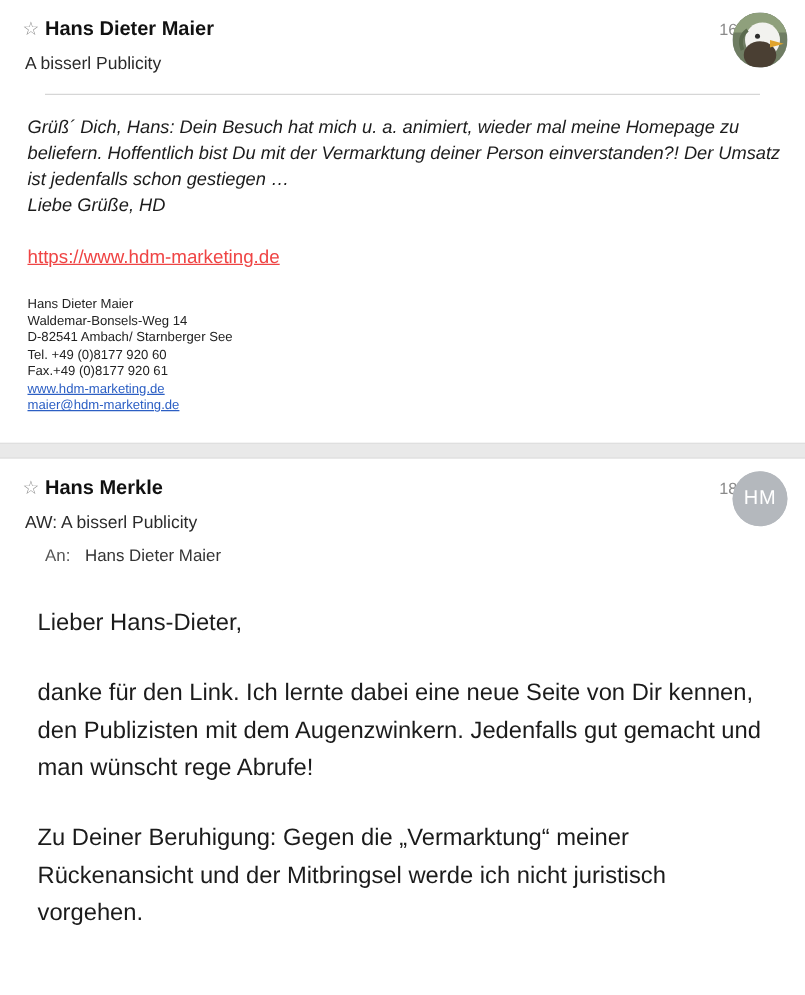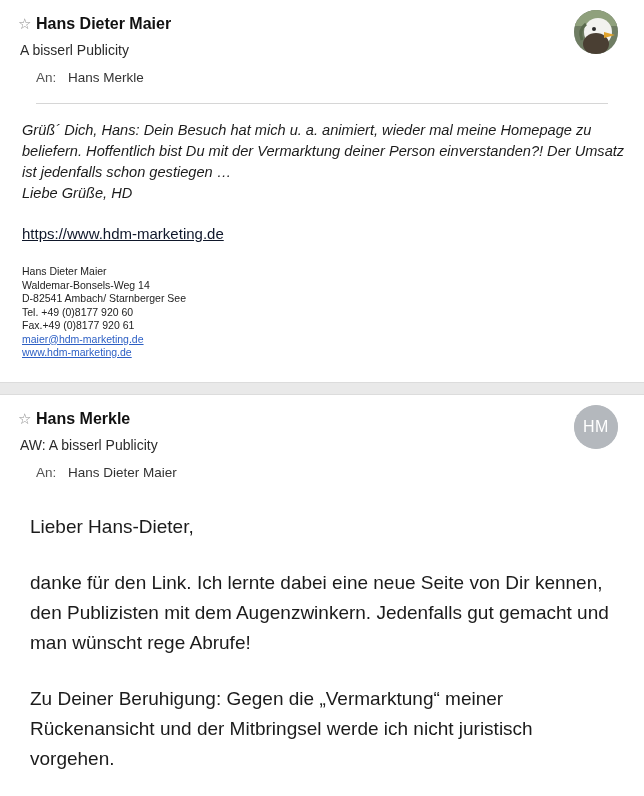--- a/index.html
+++ b/index.html
@@ -47,21 +47,21 @@
   }
   .time {
     font-size: 13px;
     color: #8a8a8a;
     line-height: 20px;
     margin-right: 18px;
     white-space: nowrap;
   }
   .avatar {
     position: absolute;
-    right: 26px;
+    right: 14px;
     top: 10px;
     width: 44px;
     height: 44px;
     border-radius: 50%;
     overflow: hidden;
     background: #b9bdc2;
   }
   .avatar-initials {
     width: 44px;
     height: 44px;
@@ -104,21 +104,21 @@
     line-height: 21px;
     color: #1c1c1c;
   }
   .body-1 p {
     margin: 0;
   }
   .link {
     display: inline-block;
     margin: 19px 0 0 0;
     font-size: 15px;
-    color: #0f172a;
+    color: #ef4444;
     text-decoration: underline;
     cursor: pointer;
   }
   .signature {
     margin: 20px 0 0 0;
     font-size: 10.5px;
     line-height: 13.5px;
     color: #222222;
   }
   .signature a {
@@ -167,38 +167,34 @@
           <rect x="0" y="0" width="44" height="44" fill="#6f7d63"></rect>
           <rect x="0" y="0" width="44" height="16" fill="#8fa07c"></rect>
           <circle cx="24" cy="22" r="14" fill="#f2f2ef"></circle>
           <ellipse cx="22" cy="34" rx="13" ry="11" fill="#4a3f33"></ellipse>
           <circle cx="20" cy="19" r="2" fill="#2b2b2b"></circle>
           <path d="M30 22 L41 25 L30 28 Z" fill="#e0a32c"></path>
           <path d="M8 30 Q4 20 12 14" stroke="#5a6a4d" stroke-width="3" fill="none"></path>
         </svg>
       </div>
       <div class="subject">A bisserl Publicity</div>
-      <div class="recipient-row">
-        <span class="recipient-label">An:</span>
-        <span class="recipient-name">Hans Merkle</span>
-      </div>
       <div class="divider"></div>
     </div>
     <div class="body-1">
       <p style="white-space: pre-line; font-style: italic;">Grüß´ Dich, Hans: Dein Besuch hat mich u. a. animiert, wieder mal meine Homepage zu beliefern. Hoffentlich bist Du mit der Vermarktung deiner Person einverstanden?! Der Umsatz ist jedenfalls schon gestiegen …
 Liebe Grüße, HD</p>
       <a class="link" href="#">https://www.hdm-marketing.de</a>
       <div class="signature">
         <div>Hans Dieter Maier</div>
         <div>Waldemar-Bonsels-Weg 14</div>
         <div>D-82541 Ambach/ Starnberger See</div>
         <div>Tel. +49 (0)8177 920 60</div>
         <div>Fax.+49 (0)8177 920 61</div>
+        <div><a href="#">www.hdm-marketing.de</a></div>
         <div><a href="#">maier@hdm-marketing.de</a></div>
-        <div><a href="#">www.hdm-marketing.de</a></div>
       </div>
       <div class="sig-pad"></div>
     </div>
   </div>
 
   <div class="separator"></div>
 
   <div class="message">
     <div class="msg-header">
       <div class="hdr-row">

